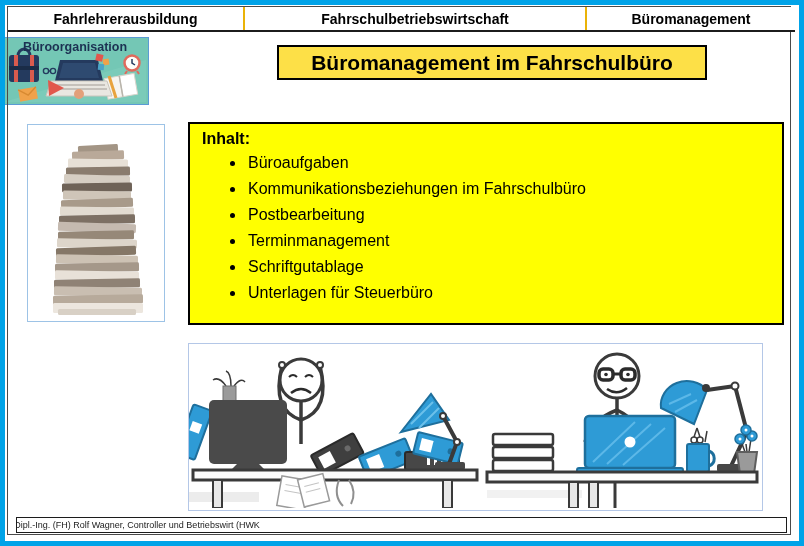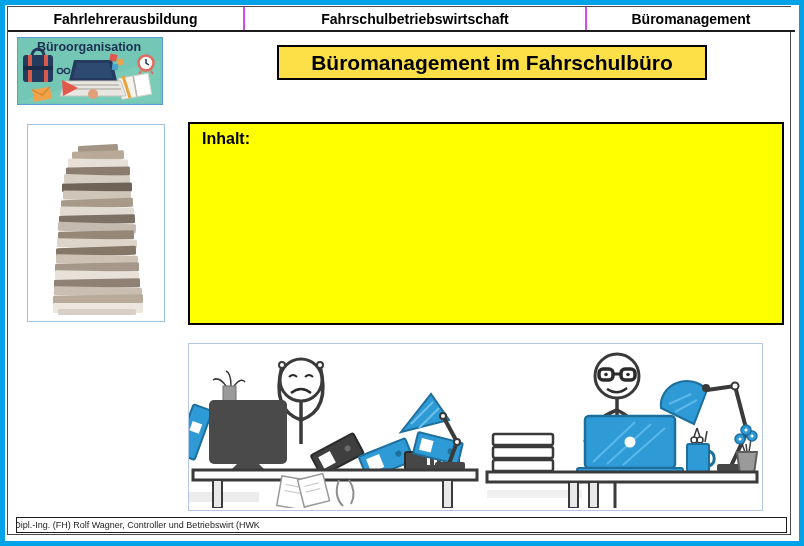--- a/index.html
+++ b/index.html
@@ -11,25 +11,25 @@
   .inner-frame { position:absolute; left:7px; top:6px; width:782px; height:527px; border:1px solid #4a4a4a; pointer-events:none; z-index:1; }
 
   .header-row {
     position:absolute; left:8px; top:7px; width:787px; height:25px;
     display:flex; box-sizing:border-box; border-bottom:2px solid #1c1c1c; background:#fff; z-index:2;
   }
   .header-cell {
     display:flex; align-items:center; justify-content:center;
     font-size:14px; font-weight:bold; box-sizing:border-box;
   }
-  .header-cell + .header-cell { border-left:2px solid #d946ef; }
+  .header-cell + .header-cell { border-left:2px solid #eab308; }
   .hc1 { width:235px; } .hc2 { width:342px; } .hc3 { flex:1; }
 
   .buero-org {
-    position:absolute; left:17px; top:37px; width:144px; height:66px;
+    position:absolute; left:3px; top:37px; width:144px; height:66px;
     border:1px solid #5B9BD5; background:#74C7B5;
   }
   .title-box {
     position:absolute; left:277px; top:45px; width:430px; height:35px;
     background:#fde047; border:2px solid #000; box-sizing:border-box;
     display:flex; align-items:center; justify-content:center;
     font-size:21px; font-weight:bold;
   }
   .paper-stack {
     position:absolute; left:27px; top:124px; width:136px; height:196px;
@@ -161,20 +161,28 @@
         <rect x="26" y="162" width="88" height="9" rx="1.5" fill="#c9beb1" transform="rotate(1 70 166)"></rect>
         <rect x="25" y="170" width="90" height="9" rx="1.5" fill="#b7aa9b" transform="rotate(-1 70 174)"></rect>
         <rect x="25" y="178" width="90" height="10" rx="1.5" fill="#ece6de"></rect>
         <rect x="30" y="184" width="78" height="6" rx="1.5" fill="#d8d0c5"></rect>
       </g>
     </svg>
   </div>
 
   <div class="content-box">
     <div class="content-heading">Inhalt:</div>
+    <ul class="content-list">
+      <li>Büroaufgaben</li>
+      <li>Kommunikationsbeziehungen im Fahrschulbüro</li>
+      <li>Postbearbeitung</li>
+      <li>Terminmanagement</li>
+      <li>Schriftgutablage</li>
+      <li>Unterlagen für Steuerbüro</li>
+    </ul>
   </div>
 
   <div class="desk-cartoon">
     <svg width="571" height="164" viewBox="0 0 571 164">
       <rect width="571" height="164" fill="#ffffff"></rect>
       <rect x="0" y="148" width="70" height="10" fill="#ececec"></rect>
       <rect x="298" y="146" width="95" height="8" fill="#f1f1f1"></rect>
 
       <g>
 

